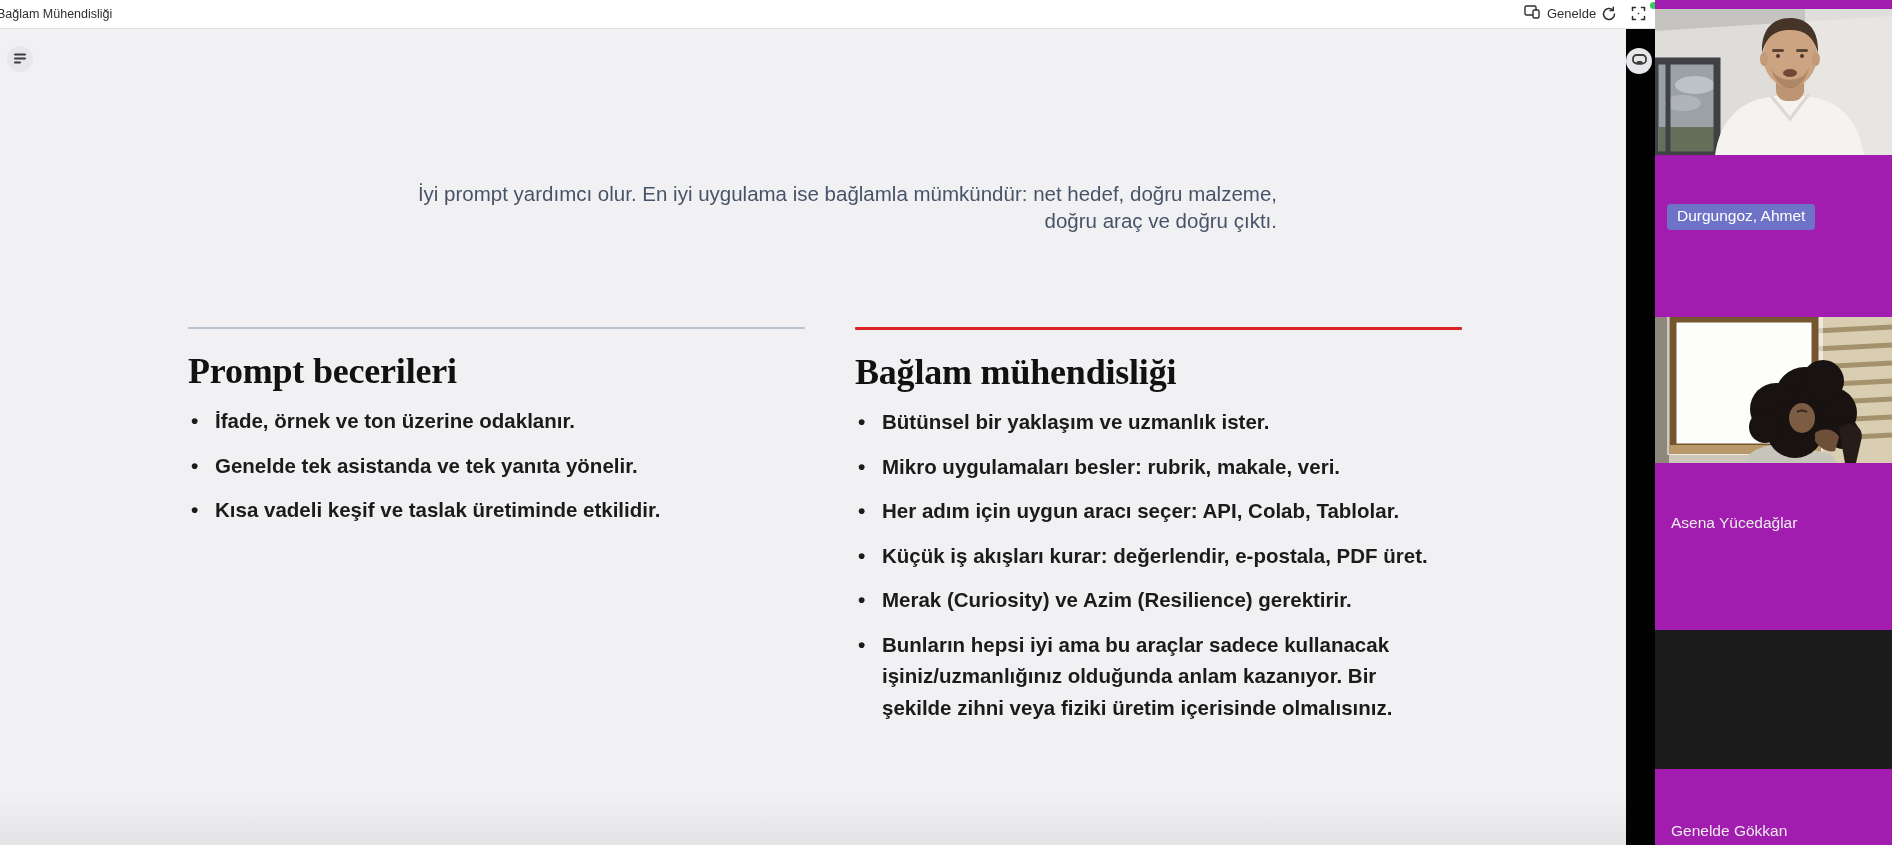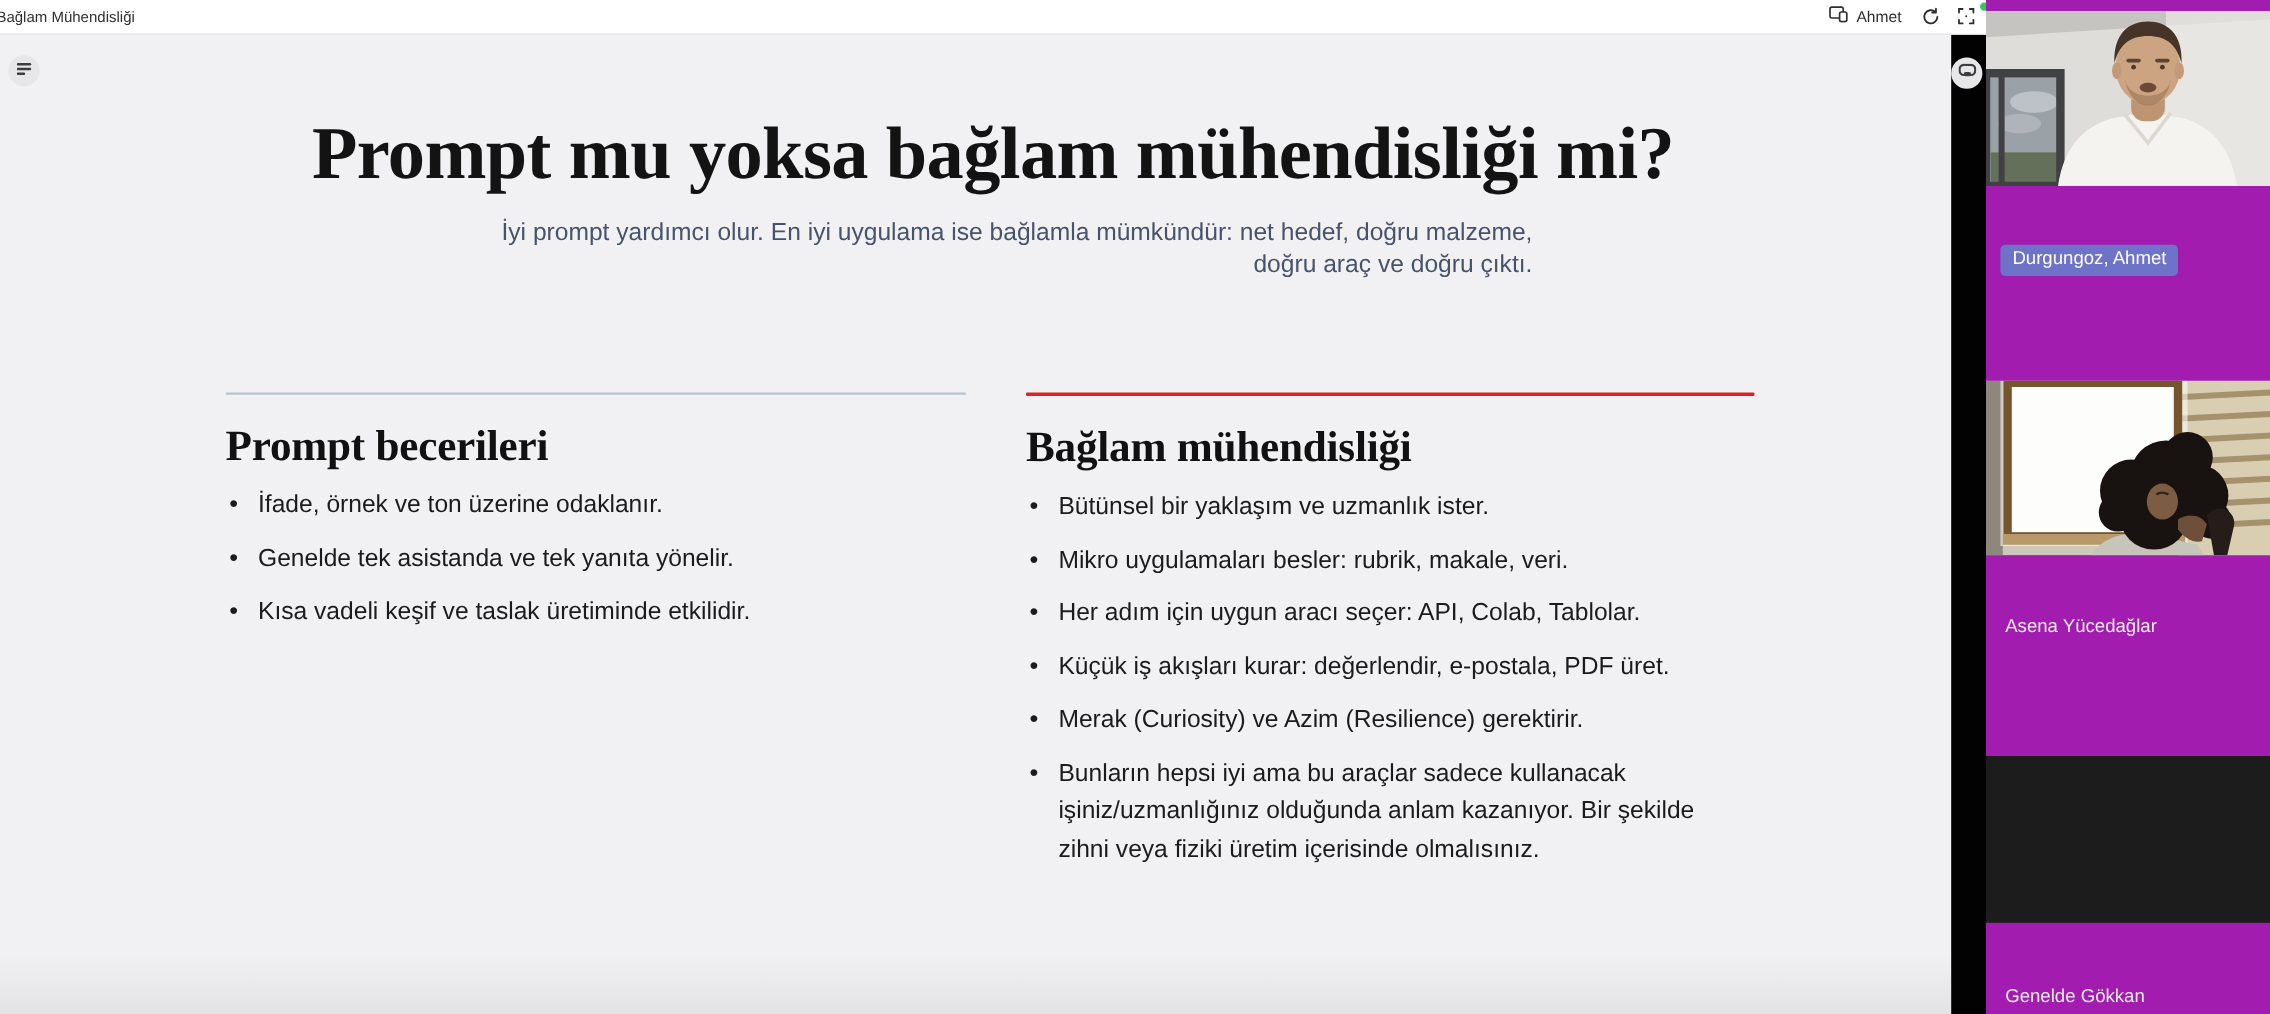--- a/index.html
+++ b/index.html
@@ -56,21 +56,21 @@
   .col-left  { width:617px; }
   .col-right { width:607px; }
   .divider { width:100%; border-radius:1px; }
   .divider-left  { height:2px; }
   .divider-right { height:3px; }
   .col h2 {
     margin:24px 0 0 0; font-family:"Liberation Serif", serif; font-weight:700;
     font-size:36px; line-height:36px; color:#111; letter-spacing:-0.2px;
   }
   .col ul { list-style:none; margin:16px 0 0 0; padding:0;
-    font-size:20.5px; line-height:31.5px; color:#1b1b1b; }
+    font-size:20.5px; line-height:31.5px; color:#1b1b1b;font-weight:bold; }
   .col li { position:relative; padding-left:27px; margin-bottom:13px; }
   .col li::before { content:"\2022"; position:absolute; left:3px; top:0; font-size:21px; }
   .col-right li { max-width:592px; }
 
   
   .sidebar {
     position:absolute; left:1655px; top:0; width:237px; height:845px;
     background:#a21caf;
   }
   .video { position:absolute; left:0; width:237px; height:146px; overflow:hidden; }
@@ -94,21 +94,21 @@
   <div class="topbar">
     <div class="topbar-title">Bağlam Mühendisliği</div>
 
     <div class="tb-btn tb-device">
       <span class="tb-icon">
         <svg width="17" height="15" viewBox="0 0 17 15">
             <rect x="1" y="2" width="11" height="9" rx="1.5" fill="none" stroke="#2e2e2e" stroke-width="1.4"></rect>
             <rect x="9" y="6" width="6" height="8" rx="1.5" fill="#fff" stroke="#2e2e2e" stroke-width="1.4"></rect>
           </svg>
       </span>
-      <span>Ahmet</span>
+      <span>Genelde</span>
     </div>
 
     <div class="tb-btn tb-refresh">
       <span>
         <svg width="16" height="16" viewBox="0 0 16 16">
             <path d="M13.5 8a5.5 5.5 0 1 1-1.7-4" fill="none" stroke="#2e2e2e" stroke-width="1.5" stroke-linecap="round"></path>
             <path d="M12.3 1.2 L12.3 4.4 L9.1 4.4" fill="none" stroke="#2e2e2e" stroke-width="1.5" stroke-linecap="round" stroke-linejoin="round"></path>
           </svg>
       </span>
     </div>
@@ -140,21 +140,20 @@
 
   <div class="round-btn present-btn">
     <span>
       <svg width="15" height="12" viewBox="0 0 15 12">
           <rect x="1" y="1" width="13" height="8.5" rx="3.5" fill="none" stroke="#3d3d3d" stroke-width="1.8"></rect>
           <rect x="4.5" y="7" width="6" height="3.5" rx="1.5" fill="#3d3d3d"></rect>
         </svg>
     </span>
   </div>
 
-  <div class="slide-title">Prompt mu yoksa bağlam mühendisliği mi?</div>
   <div class="slide-subtitle">İyi prompt yardımcı olur. En iyi uygulama ise bağlamla mümkündür: net hedef, doğru malzeme, doğru araç ve doğru çıktı.</div>
 
   <div class="columns">
 
     <div class="col col-left">
       <div class="divider divider-left" style="background: rgb(185, 195, 206);"></div>
       <h2>Prompt becerileri</h2>
       <ul>
         <li>İfade, örnek ve ton üzerine odaklanır.</li>
         <li>Genelde tek asistanda ve tek yanıta yönelir.</li>

